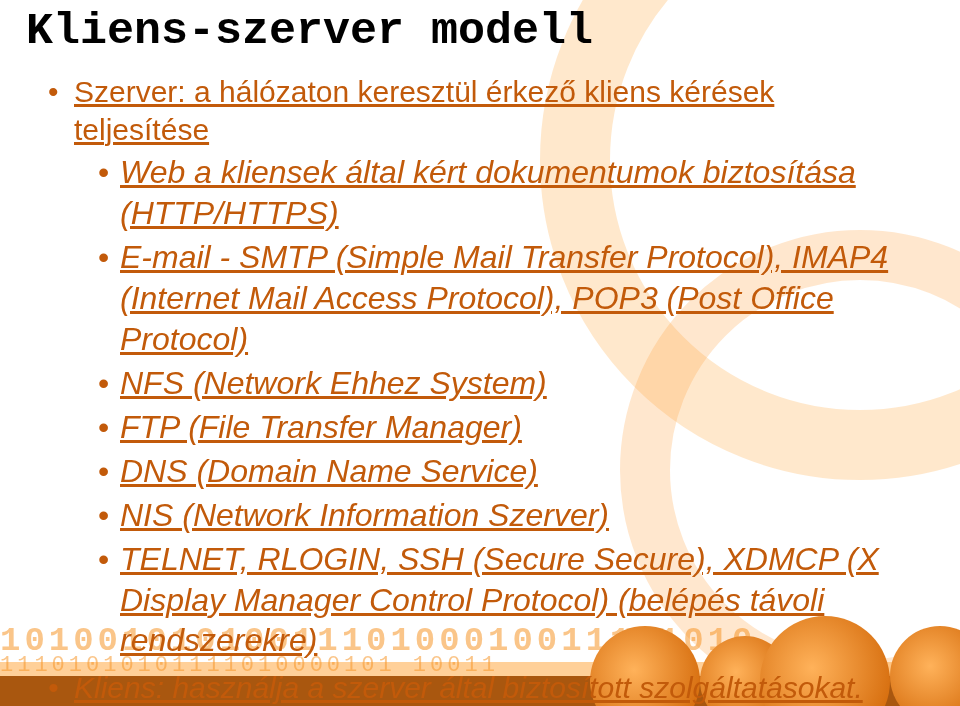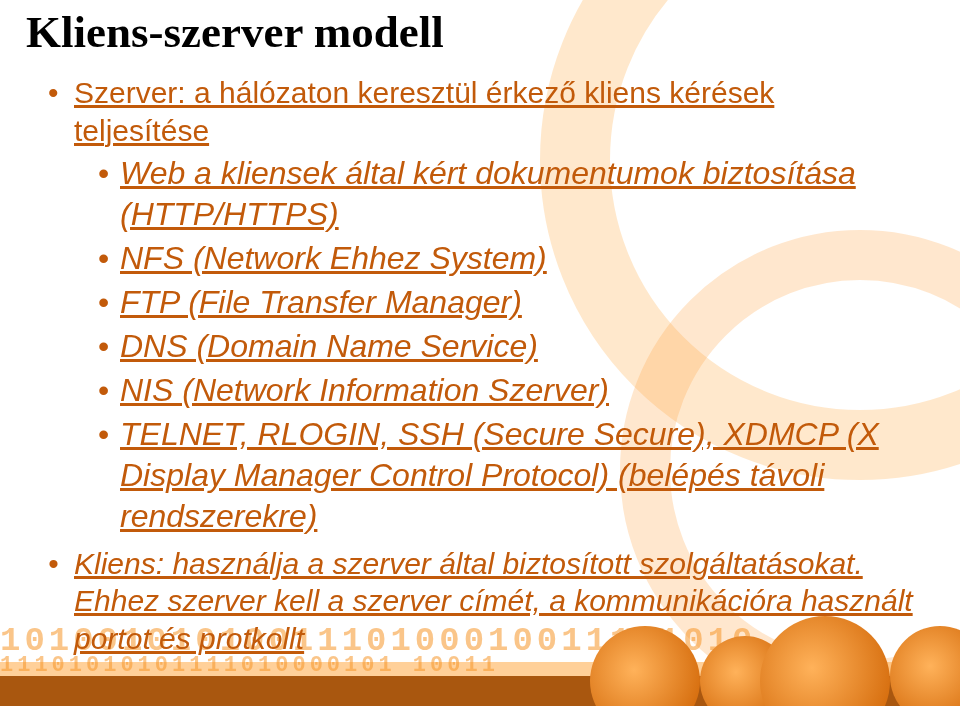--- a/index.html
+++ b/index.html
@@ -33,21 +33,20 @@
     height:80px;
   }
   .footer .binary-top,
   .footer .binary-bot{
     position:absolute;left:0;right:0;
     font-family:"Courier New",monospace;
     color:rgba(245,150,40,0.55);
     letter-spacing:4px;
     white-space:nowrap;
     overflow:hidden;
-    font-weight:bold;
   }
   .footer .binary-top{bottom:46px;font-size:34px;font-weight:bold;}
   .footer .binary-bot{bottom:28px;font-size:22px;}
   .footer .bar-dark{
     position:absolute;left:0;right:0;bottom:0;height:30px;
     background:#a9570f;
   }
   .footer .bar-light{
     position:absolute;left:0;right:0;bottom:28px;height:16px;
     background:rgba(255,170,70,0.55);
@@ -67,21 +66,21 @@
   .content{
     position:relative;
     padding:6px 30px 0 26px;
     z-index:2;
   }
   h1{
     margin:0 0 12px 0;
     font-size:45px;
     font-weight:900;
     color:#000;
-    font-family:Liberation Serif, serif;
+    font-family:Liberation Mono, monospace;
     letter-spacing:0;
   }
   ul.level1{
     list-style:none;
     margin:16px;padding:0 0 0 6px;
     color:#c25a0a;
     font-size:30px;
     line-height:1.25;
     text-decoration:underline;
   }
@@ -123,20 +122,21 @@
 <div class="bg-circle-sm"></div>
 
 <div class="content">
   <h1>Kliens-szerver modell</h1>
 
   <ul class="level1">
     <li>
       <span class="normal">Szerver: a hálózaton keresztül érkező kliens kérések teljesítése</span>
       <ul class="level2">
         <li>Web a kliensek által kért dokumentumok biztosítása (HTTP/HTTPS)</li>
+        <li>E-mail - SMTP (Simple Mail Transfer Protocol), IMAP4 (Internet Mail Access Protocol), POP3 (Post Office Protocol)</li>
         <li>NFS (Network Ehhez System)</li>
         <li>FTP (File Transfer Manager)</li>
         <li>DNS (Domain Name Service)</li>
         <li>NIS (Network Information Szerver)</li>
         <li>TELNET, RLOGIN, SSH (Secure Secure), XDMCP (X Display Manager Control Protocol)  (belépés távoli rendszerekre)</li>
       </ul>
     </li>
     <li class="ital">Kliens: használja a szerver által biztosított szolgáltatásokat. Ehhez szerver kell a szerver címét, a kommunikációra használt portot és protkollt</li>
   </ul>
 </div>

